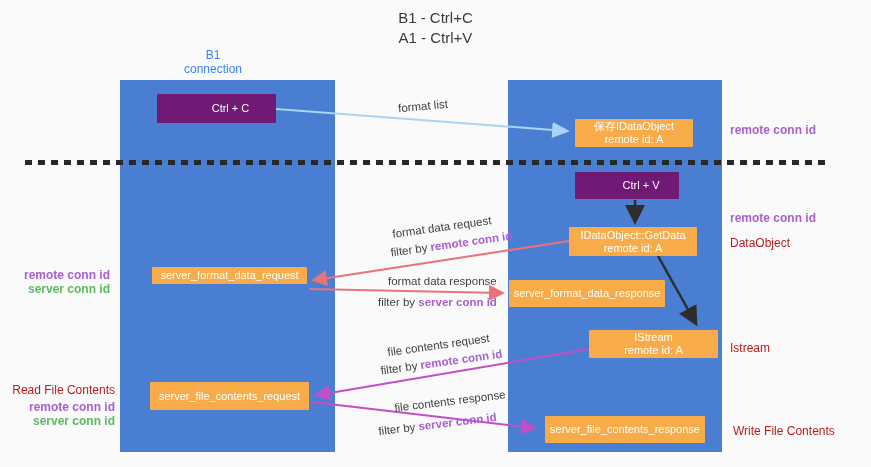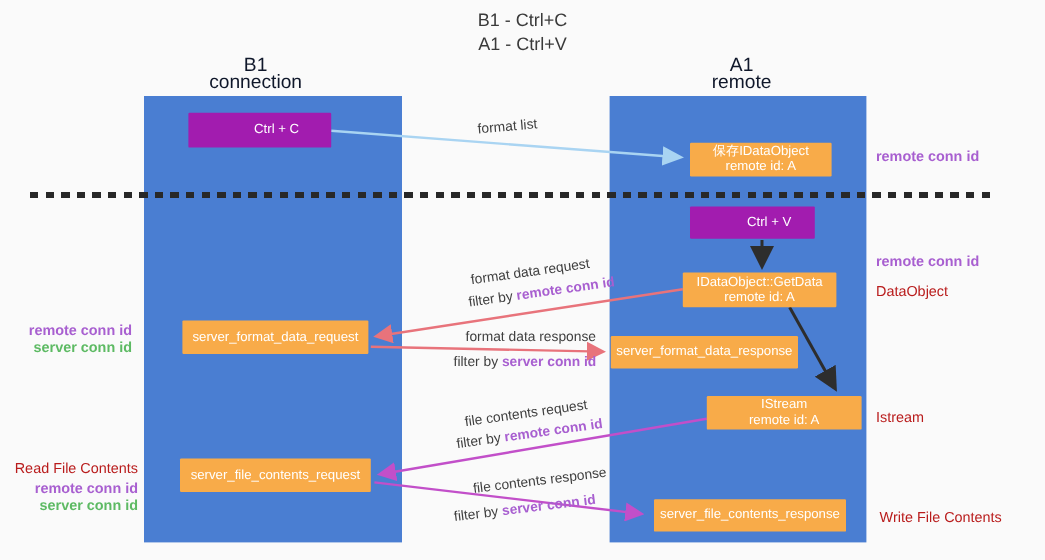--- a/index.html
+++ b/index.html
@@ -11,37 +11,37 @@
     font-family: "Liberation Sans", sans-serif;
     overflow: hidden;
   }
   .abs { position: absolute; }
   .title {
     left: 0; right: 0; top: 8px;
     text-align: center;
     font-size: 15px; line-height: 20px; color: #3a3a3a;
   }
   .lane-head {
-    text-align: center; font-size: 16px; line-height: 14px; color: #0f172a;
+    text-align: center; font-size: 12px; line-height: 14px; color: #3b82f6;
   }
   .lane {
     background: #4a7ed2;
     top: 80px; height: 372px;
   }
   .dashline {
     left: 25px; top: 160px; width: 805px; height: 5px;
     background: repeating-linear-gradient(90deg, #282828 0 7px, transparent 7px 13px);
   }
   .box {
     color: #ffffff; font-size: 11px; line-height: 13px;
     display: flex; flex-direction: column; align-items: center; justify-content: center;
     text-align: center; border-radius: 1px;
   }
   .box.orange { background: #f8ab49; }
-  .box.green  { background: #a21caf; padding-left: 28px; }
+  .box.green  { background: #701a75; padding-left: 28px; }
   .slabel { font-size: 12px; line-height: 14px; color: #b91c1c; white-space: nowrap; }
   .purple { color: #a85fd0; font-weight: bold; }
   .greentx{ color: #5dba63; font-weight: bold; }
   .flowlabel {
     font-size: 11.5px; color: #3f3f3f; white-space: nowrap;
     transform-origin: center center;
   }
   .rightcol { text-align: left; }
   .leftcol  { text-align: right; }
   svg.overlay { position:absolute; left:0; top:0; pointer-events:none; }
@@ -52,24 +52,20 @@
 <div class="stage">
 
   <div class="abs title">
     <div>B1 - Ctrl+C</div>
     <div>A1 - Ctrl+V</div>
   </div>
 
   <div class="abs lane-head" style="left:153px; top:48px; width:120px;">
     <div>B1</div>
     <div>connection</div>
-  </div>
-  <div class="abs lane-head" style="left:558px; top:48px; width:120px;">
-    <div>A1</div>
-    <div>remote</div>
   </div>
 
   <div class="abs lane" style="left:120px; width:215px;"></div>
   <div class="abs lane" style="left:508px; width:214px;"></div>
 
   <div class="abs dashline"></div>
 
   <svg class="overlay" width="871" height="467" viewBox="0 0 871 467">
     <defs>
       <marker id="m-blue" markerWidth="9" markerHeight="8" refX="7" refY="4" orient="auto">
@@ -102,21 +98,21 @@
     <div>remote id: A</div>
   </div>
 
   <div class="abs box green" style="left:575px; top:172px; width:104px; height:27px;">
     <div>Ctrl + V</div>
   </div>
   <div class="abs box orange" style="left:569px; top:227px; width:128px; height:29px;">
     <div>IDataObject::GetData</div>
     <div>remote id: A</div>
   </div>
-  <div class="abs box orange" style="left:152px; top:267px; width:155px; height:28px;">
+  <div class="abs box orange" style="left:152px; top:267px; width:155px; height:17px;">
     <div>server_format_data_request</div>
   </div>
   <div class="abs box orange" style="left:509px; top:280px; width:156px; height:27px;">
     <div>server_format_data_response</div>
   </div>
   <div class="abs box orange" style="left:589px; top:330px; width:129px; height:28px;">
     <div>IStream</div>
     <div>remote id: A</div>
   </div>
   <div class="abs box orange" style="left:545px; top:416px; width:160px; height:27px;">

